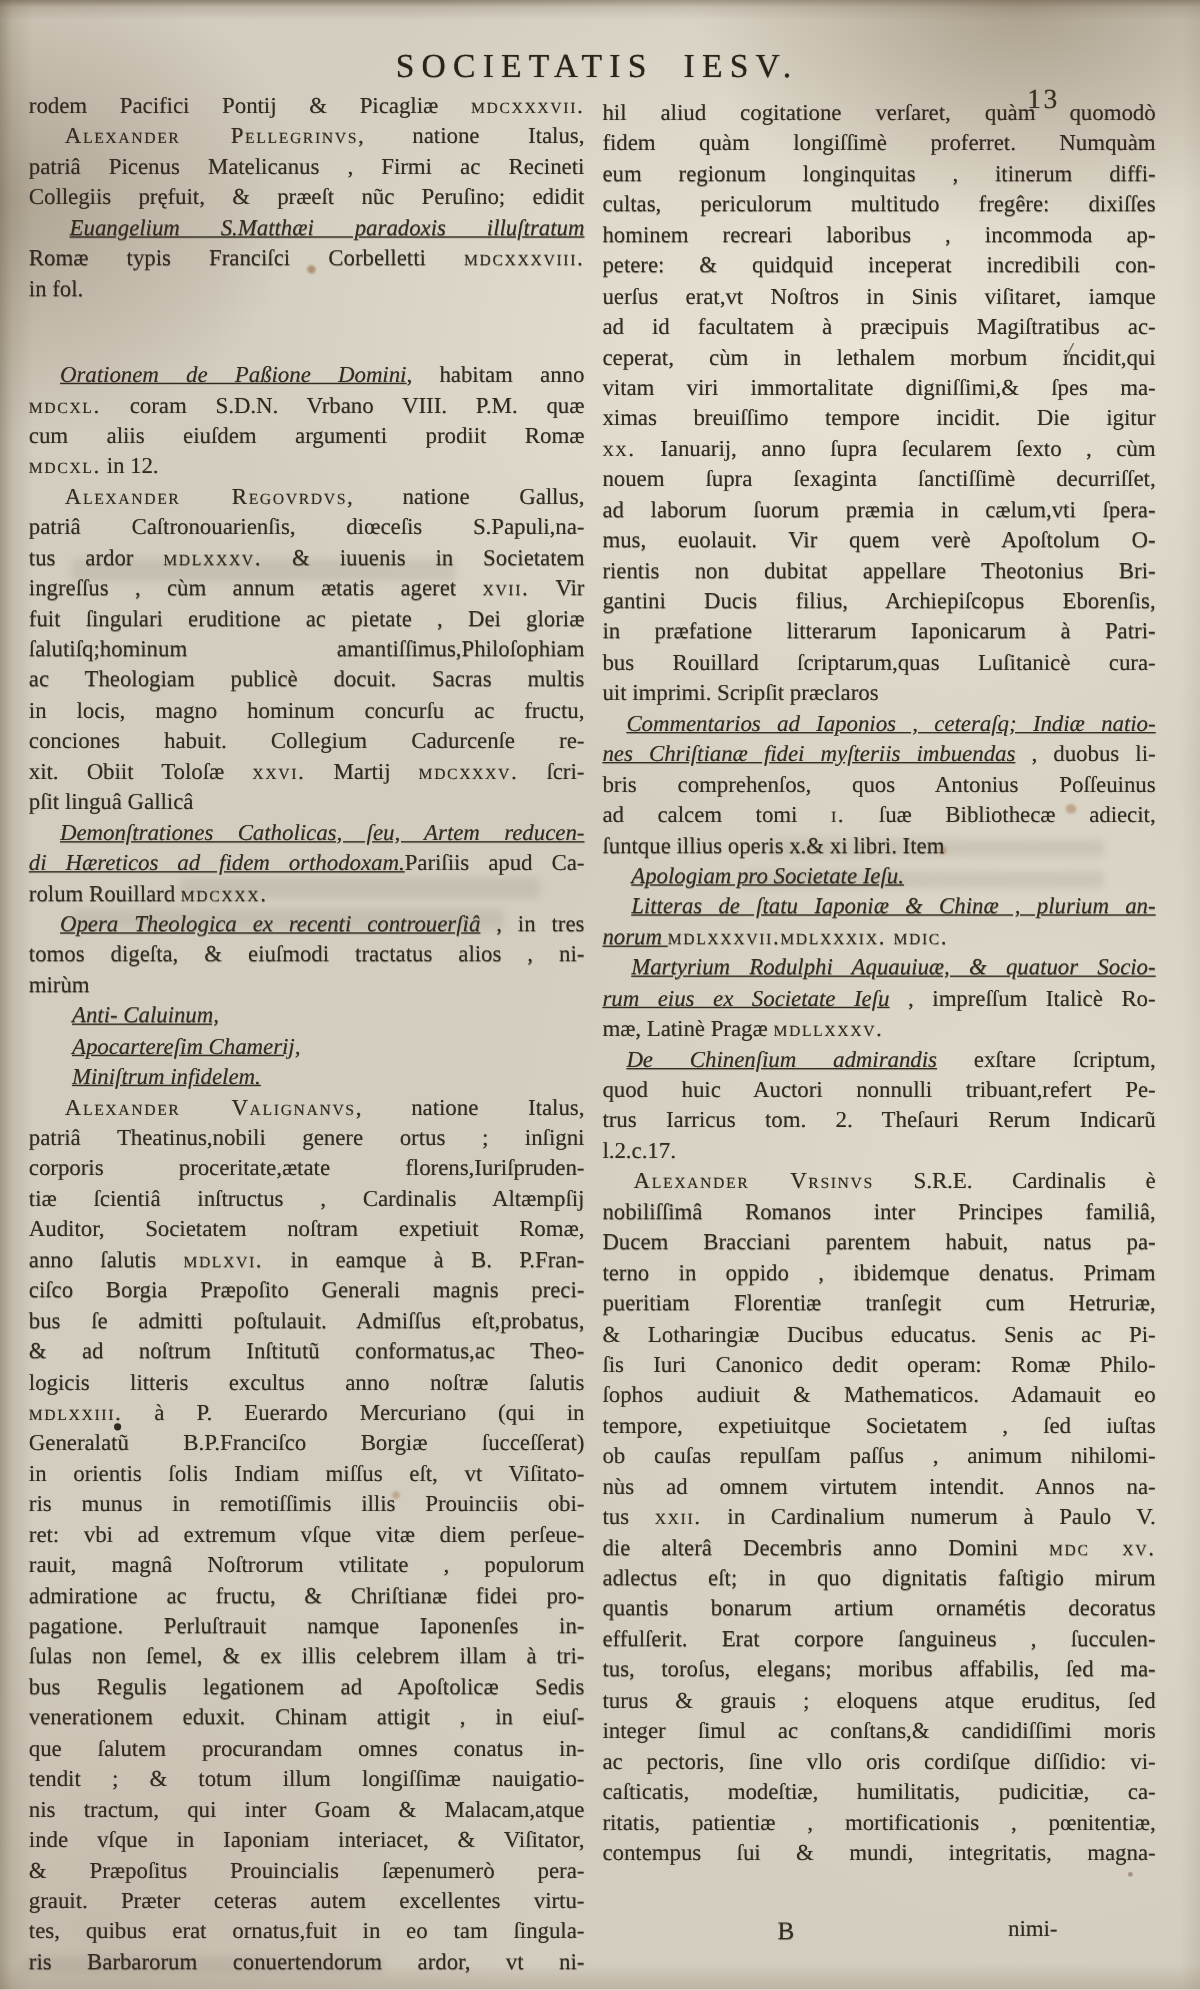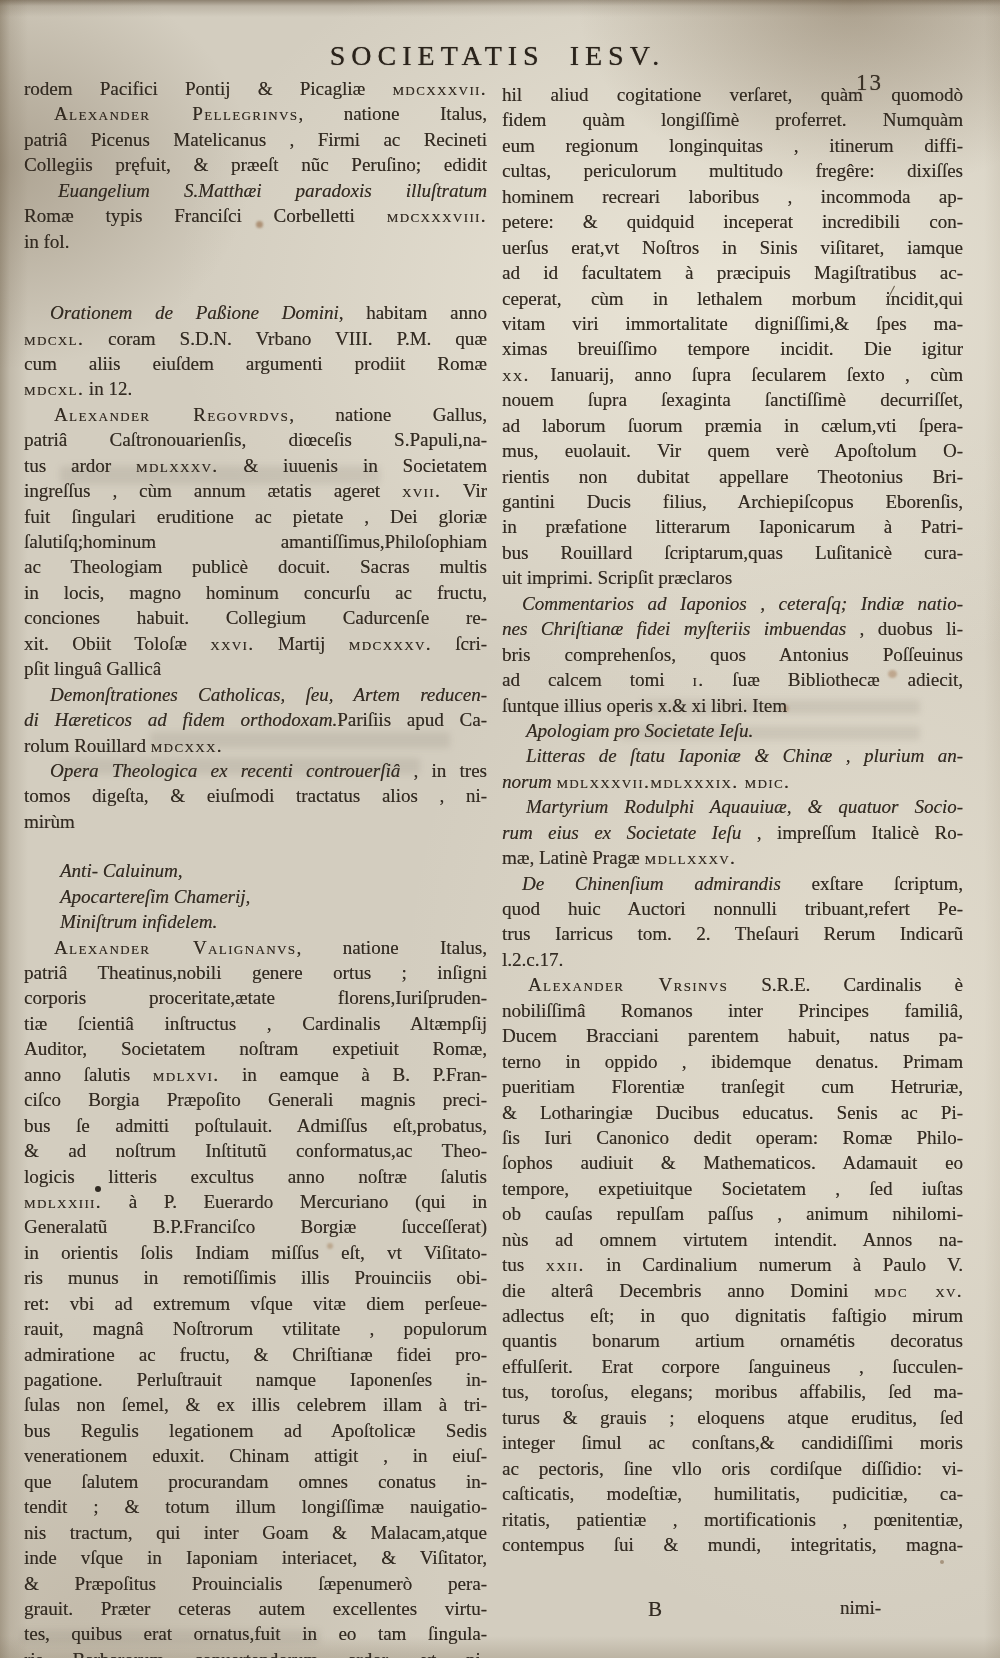--- a/index.html
+++ b/index.html
@@ -31,21 +31,21 @@
     letter-spacing:2px;text-shadow:0 0 .7px rgba(58,49,38,.7);
   }
   .col{
     position:absolute;font-size:19px;
     text-shadow:.2px .3px .6px rgba(45,37,28,.55);
   }
   .col.left{left:24px;top:76px;width:463px;}
   .col.right{left:502px;top:82px;width:461px;}
   .line{height:25.45px;line-height:25.4px;text-align:left;}
   .line.just{text-align:justify;text-align-last:justify;}
-  .seg-i{font-style:italic;}
+  .seg-i{font-style:italic;text-decoration:underline;}
   .seg-c{font-variant:small-caps;letter-spacing:1.4px;}
   .sigline{
     position:absolute;left:502px;top:1597px;width:461px;height:26px;
     font-size:19px;text-shadow:.2px .3px .6px rgba(45,37,28,.55);
   }
   .sigline .sig{position:absolute;left:146px;font-size:21px;}
   .sigline .catch{position:absolute;left:338px;}
   .penmark{
     position:absolute;left:888px;top:280px;font-size:22px;color:#574a39;
     transform:rotate(8deg);opacity:.85;
@@ -97,21 +97,21 @@
       <div class="line just"><span class="seg-r">in locis, magno hominum concurſu ac fructu,</span></div>
       <div class="line just"><span class="seg-r">conciones habuit. Collegium Cadurcenſe re-</span></div>
       <div class="line just"><span class="seg-r">xit. Obiit Toloſæ </span><span class="seg-c">xxvi.</span><span class="seg-r"> Martij </span><span class="seg-c">mdcxxxv.</span><span class="seg-r"> ſcri-</span></div>
       <div class="line"><span class="seg-r">pſit linguâ Gallicâ</span></div>
       <div class="line just" style="text-indent: 26px;"><span class="seg-i">Demonſtrationes Catholicas, ſeu, Artem reducen-</span></div>
       <div class="line just"><span class="seg-i">di Hæreticos ad fidem orthodoxam.</span><span class="seg-r">Pariſiis apud Ca-</span></div>
       <div class="line"><span class="seg-r">rolum Rouillard </span><span class="seg-c">mdcxxx.</span></div>
       <div class="line just" style="text-indent: 26px;"><span class="seg-i">Opera Theologica ex recenti controuerſiâ</span><span class="seg-r"> , in tres</span></div>
       <div class="line just"><span class="seg-r">tomos digeſta, &amp; eiuſmodi tractatus alios , ni-</span></div>
       <div class="line"><span class="seg-r">mirùm</span></div>
-      <div class="line" style="text-indent: 36px; margin-top: 24px;"><span class="seg-i">Anti- Caluinum,</span></div>
+      <div class="line" style="text-indent: 36px;"><span class="seg-i">Anti- Caluinum,</span></div>
       <div class="line" style="text-indent: 36px;"><span class="seg-i">Apocartereſim Chamerij,</span></div>
       <div class="line" style="text-indent: 36px;"><span class="seg-i">Miniſtrum infidelem.</span></div>
       <div class="line just" style="text-indent: 30px;"><span class="seg-c">Alexander Valignanvs</span><span class="seg-r">, natione Italus,</span></div>
       <div class="line just"><span class="seg-r">patriâ Theatinus,nobili genere ortus ; inſigni</span></div>
       <div class="line just"><span class="seg-r">corporis proceritate,ætate florens,Iuriſpruden-</span></div>
       <div class="line just"><span class="seg-r">tiæ ſcientiâ inſtructus , Cardinalis Altæmpſij</span></div>
       <div class="line just"><span class="seg-r">Auditor, Societatem noſtram expetiuit Romæ,</span></div>
       <div class="line just"><span class="seg-r">anno ſalutis </span><span class="seg-c">mdlxvi.</span><span class="seg-r"> in eamque à B. P.Fran-</span></div>
       <div class="line just"><span class="seg-r">ciſco Borgia Præpoſito Generali magnis preci-</span></div>
       <div class="line just"><span class="seg-r">bus ſe admitti poſtulauit. Admiſſus eſt,probatus,</span></div>

